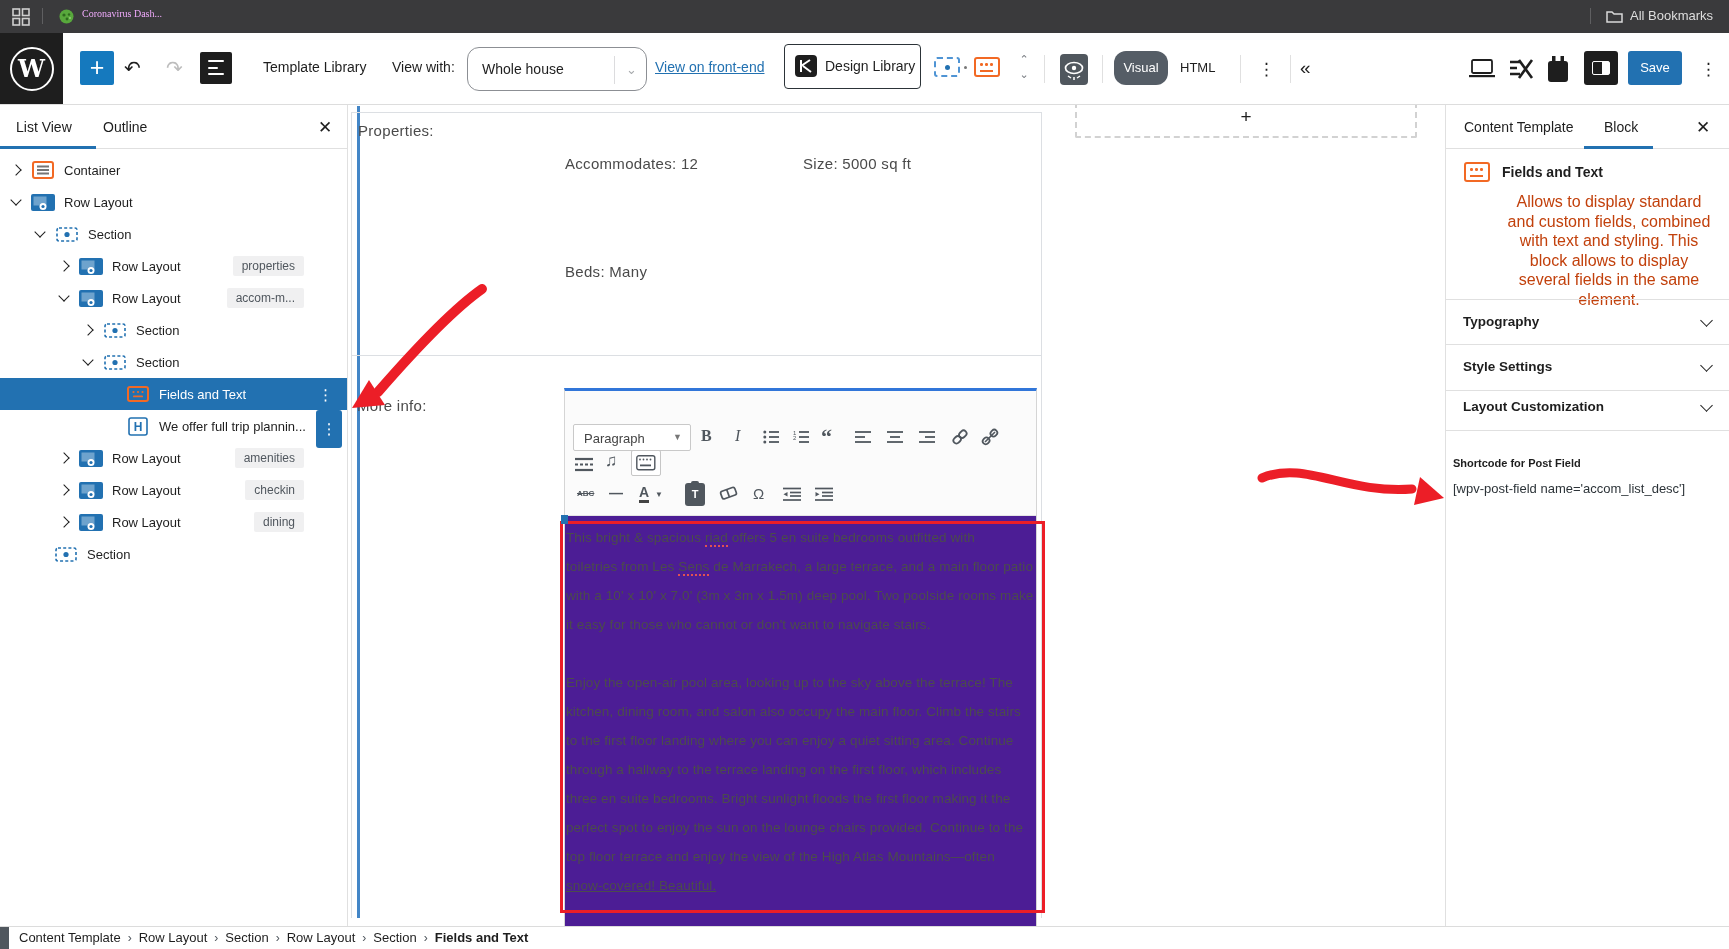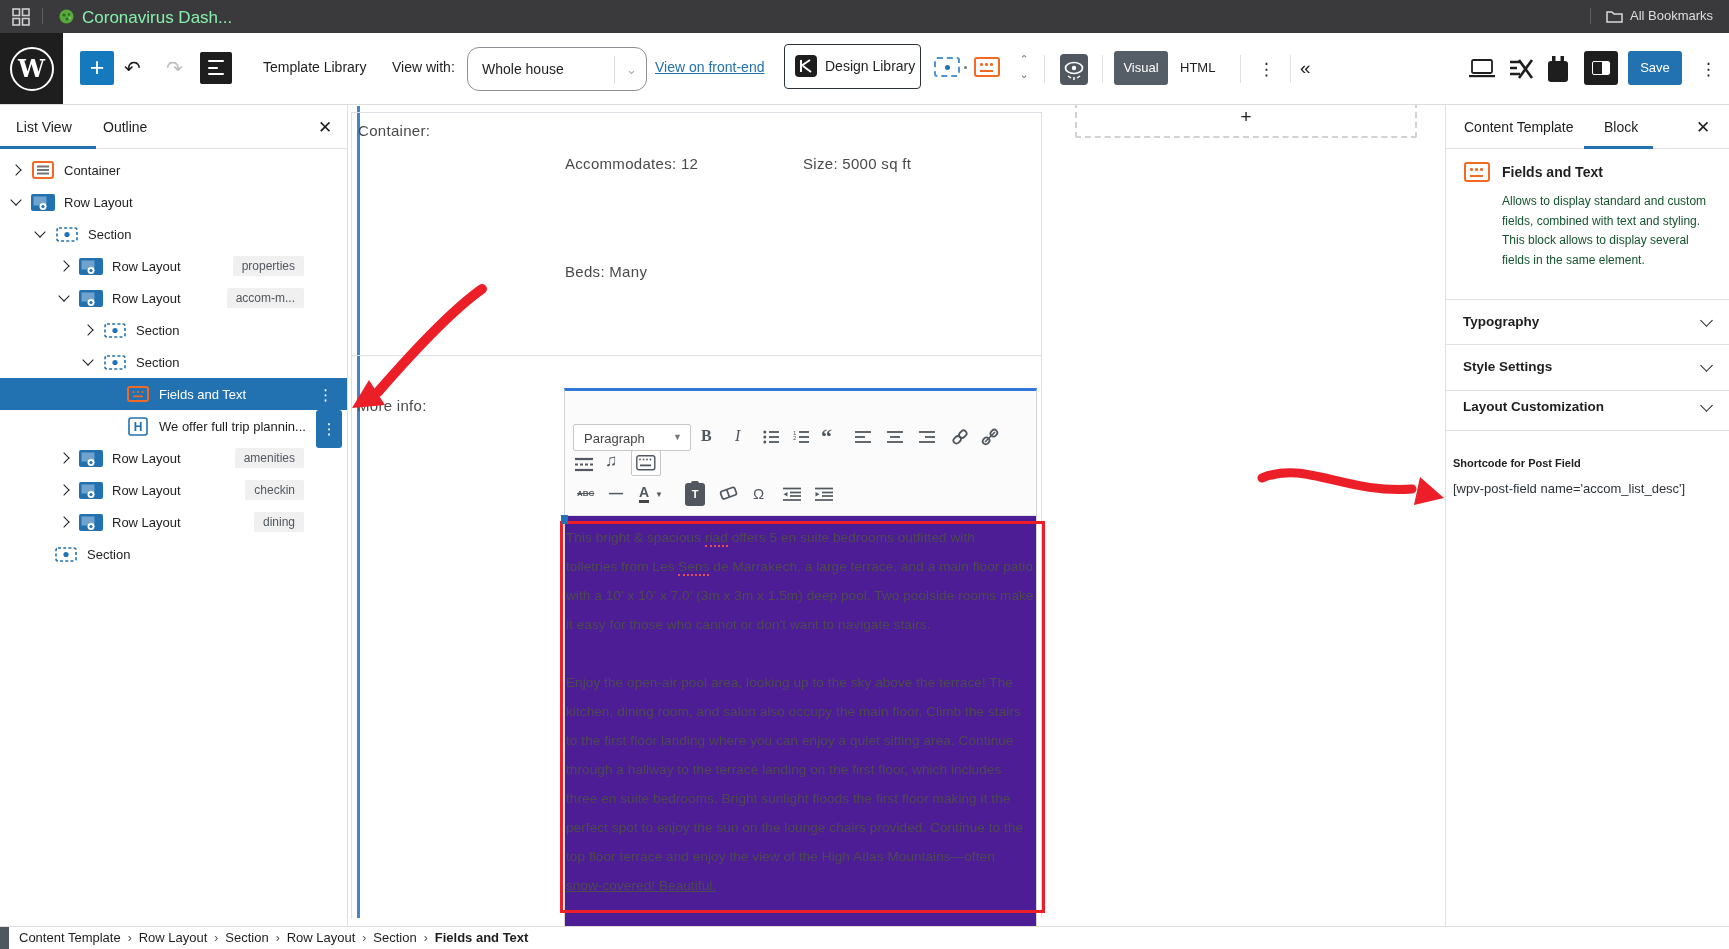--- a/index.html
+++ b/index.html
@@ -1,21 +1,21 @@
 <!DOCTYPE html>
 <html><head>
 <meta charset="utf-8">
 <style>
   html,body{margin:0;padding:0;background:#fff;}
   .app{position:relative;width:1729px;height:949px;overflow:hidden;font-family:"Liberation Sans",sans-serif;background:#fff;}
   .abs{position:absolute;}
   
   .tabbar{position:absolute;left:0;top:0;width:1729px;height:33px;background:#3a3a3c;color:#e6e6e6;}
   .tabbar .sep{position:absolute;width:1px;height:16px;top:8px;background:#5f5f61;}
-  .tab-title{position:absolute;left:82px;top:8px;font-size:17px;color:#86efac;}
+  .tab-title{position:absolute;left:82px;top:8px;font-size:10px;color:#f0abfc;font-family:Liberation Serif, serif;}
   .bm-label{position:absolute;left:1630px;top:8px;font-size:13px;color:#dedede;}
   
   .wptb{position:absolute;left:0;top:33px;width:1729px;height:72px;background:#fff;border-bottom:1px solid #dddddd;box-sizing:border-box;}
   .wlogo{position:absolute;left:0;top:0;width:63px;height:71px;background:#1e1e1e;display:flex;align-items:center;justify-content:center;}
   .wlogo .circ{width:40px;height:40px;border:2px solid #fff;border-radius:50%;color:#fff;display:flex;align-items:center;justify-content:center;font-family:"DejaVu Serif",serif;font-size:24px;font-weight:bold;}
   .plusbtn{position:absolute;left:80px;top:18px;width:34px;height:34px;background:#1579be;border-radius:2px;color:#fff;font-size:25px;line-height:32px;text-align:center;}
   .tbtxt{position:absolute;top:26px;font-size:14px;color:#1e1e1e;}
   .tbglyph{position:absolute;font-size:20px;color:#1e1e1e;}
   .docov{position:absolute;left:200px;top:19px;width:32px;height:32px;background:#1e1e1e;border-radius:2px;}
   .docov i{position:absolute;left:8px;height:2.4px;background:#fff;border-radius:1px;}
@@ -29,21 +29,21 @@
   .dlbtn .lb{position:absolute;left:40px;top:13px;font-size:14px;color:#1e1e1e;}
   .dashic{position:absolute;left:934px;top:24px;width:26px;height:20px;border:2px dashed #4f94d4;border-radius:3px;box-sizing:border-box;}
   .dashic i{position:absolute;left:9px;top:6px;width:5px;height:5px;border-radius:50%;background:#2271b1;}
   .tindot{position:absolute;left:964px;top:33px;width:3px;height:3px;background:#777;border-radius:50%;}
   .kbdic{position:absolute;width:26px;height:20px;border:2px solid #f26924;border-radius:3px;box-sizing:border-box;}
   .kbdic b{position:absolute;width:2.5px;height:2.5px;background:#f26924;border-radius:50%;}
   .kbdic u{position:absolute;left:4px;bottom:3px;width:13px;height:2px;background:#f26924;}
   .updown{position:absolute;left:1014px;top:19px;width:20px;height:34px;color:#787c82;font-size:11px;text-align:center;line-height:15px;}
   .vdiv{position:absolute;top:22px;width:1px;height:28px;background:#e0e0e0;}
   .eyebadge{position:absolute;left:1060px;top:21px;width:28px;height:31px;background:#50575e;border-radius:4px;}
-  .visualbtn{position:absolute;left:1114px;top:18px;width:54px;height:34px;background:#555d66;border-radius:3px;color:#fff;font-size:13px;text-align:center;line-height:34px;}
+  .visualbtn{position:absolute;left:1114px;top:18px;width:54px;height:34px;background:#555d66;border-radius:12px;color:#fff;font-size:13px;text-align:center;line-height:34px;}
   .htmlbtn{position:absolute;left:1180px;top:27px;font-size:13px;color:#1e1e1e;}
   .kebab{position:absolute;font-size:17px;color:#1e1e1e;letter-spacing:0;}
   .collapse2{position:absolute;left:1300px;top:24px;font-size:19px;color:#1e1e1e;}
   .savebtn{position:absolute;left:1628px;top:18px;width:54px;height:34px;background:#2271b1;border-radius:3px;color:#fff;font-size:13px;text-align:center;line-height:34px;}
   .paneltog{position:absolute;left:1584px;top:18px;width:34px;height:34px;background:#1e1e1e;border-radius:3px;}
   .paneltog i{position:absolute;left:8px;top:10px;width:18px;height:14px;border:1.6px solid #fff;border-radius:2px;box-sizing:border-box;}
   .paneltog i b{position:absolute;right:0;top:0;width:7px;height:100%;background:#fff;display:block;}
   
   .lpanel{position:absolute;left:0;top:105px;width:348px;height:821px;background:#fff;border-right:1px solid #e0e0e0;box-sizing:border-box;}
   .lp-tabs{position:absolute;left:0;top:0;width:100%;height:44px;border-bottom:1px solid #e0e0e0;box-sizing:border-box;}
@@ -80,21 +80,21 @@
   .spell{border-bottom:2px dotted #e05252;}
   .redbox{position:absolute;left:212px;top:416px;width:485px;height:392px;border:3px solid #ec1e27;box-sizing:border-box;z-index:5;pointer-events:none;}
   .bluetick{position:absolute;left:213px;top:410px;width:7px;height:9px;background:#2271b1;z-index:6;}
   
   .rpanel{position:absolute;left:1445px;top:105px;width:284px;height:821px;background:#fff;border-left:1px solid #e0e0e0;box-sizing:border-box;}
   .rp-tabs{position:absolute;left:0;top:0;width:100%;height:44px;border-bottom:1px solid #e0e0e0;box-sizing:border-box;}
   .rp-tab{position:absolute;top:14px;font-size:14px;color:#1e1e1e;}
   .rp-underline{position:absolute;left:138px;top:41px;width:69px;height:3px;background:#2271b1;}
   .rp-close{position:absolute;left:250px;top:12px;font-size:17px;color:#1e1e1e;}
   .rp-card-title{position:absolute;left:56px;top:59px;font-size:14px;font-weight:bold;color:#1e1e1e;}
-  .rp-desc{position:absolute;left:56px;top:87px;width:214px;font-size:12px;line-height:19.5px;color:#14532d;}
+  .rp-desc{position:absolute;left:56px;top:87px;width:214px;font-size:16px;line-height:19.5px;color:#c2410c;text-align:center;}
   .rp-acc{position:absolute;left:0;width:100%;height:46px;border-bottom:1px solid #e0e0e0;box-sizing:border-box;}
   .rp-acc .lb{position:absolute;left:17px;top:14px;font-size:13.5px;font-weight:600;color:#1e1e1e;}
   .rp-acc .ch{position:absolute;right:18px;top:16px;width:8px;height:8px;border-right:1.7px solid #1e1e1e;border-bottom:1.7px solid #1e1e1e;transform:rotate(45deg);}
   .rp-shortcode-h{position:absolute;left:7px;top:352px;font-size:11px;font-weight:bold;color:#1e1e1e;}
   .rp-shortcode{position:absolute;left:7px;top:376px;font-size:13px;color:#2c3338;}
   
   .bcrumb{position:absolute;left:0;top:926px;width:1729px;height:23px;background:#fff;border-top:1px solid #dcdcdc;box-sizing:border-box;font-size:13px;color:#1e1e1e;}
   .bcrumb .inner{position:absolute;left:19px;top:3px;}
   .bc-sep{color:#50575e;padding:0 7px;font-size:12px;}
   .bc-item{color:#1e1e1e;}
@@ -374,21 +374,21 @@
           <span>Section</span>
         </div>
       </div>
     <div class="float-opts">⋮</div>
   </div>
 
   <div class="canvas">
     <div class="blue-vline"></div>
     <div class="ct-table"></div>
     <div class="ct-div"></div>
-    <span class="abs thin" style="left:10px;top:17px;font-size:15px">Container:</span>
+    <span class="abs thin" style="left:10px;top:17px;font-size:15px">Properties:</span>
     <span class="abs thin" style="left:217px;top:50px;font-size:15px">Accommodates: 12</span>
     <span class="abs thin" style="left:455px;top:50px;font-size:15px">Size: 5000 sq ft</span>
     <span class="abs thin" style="left:217px;top:158px;font-size:15px">Beds: Many</span>
     <span class="abs thin" style="left:9px;top:292px;font-size:15px">More info:</span>
 
     <div class="appender">
       <span class="pl">+</span>
     </div>
 
     <div class="editor">

